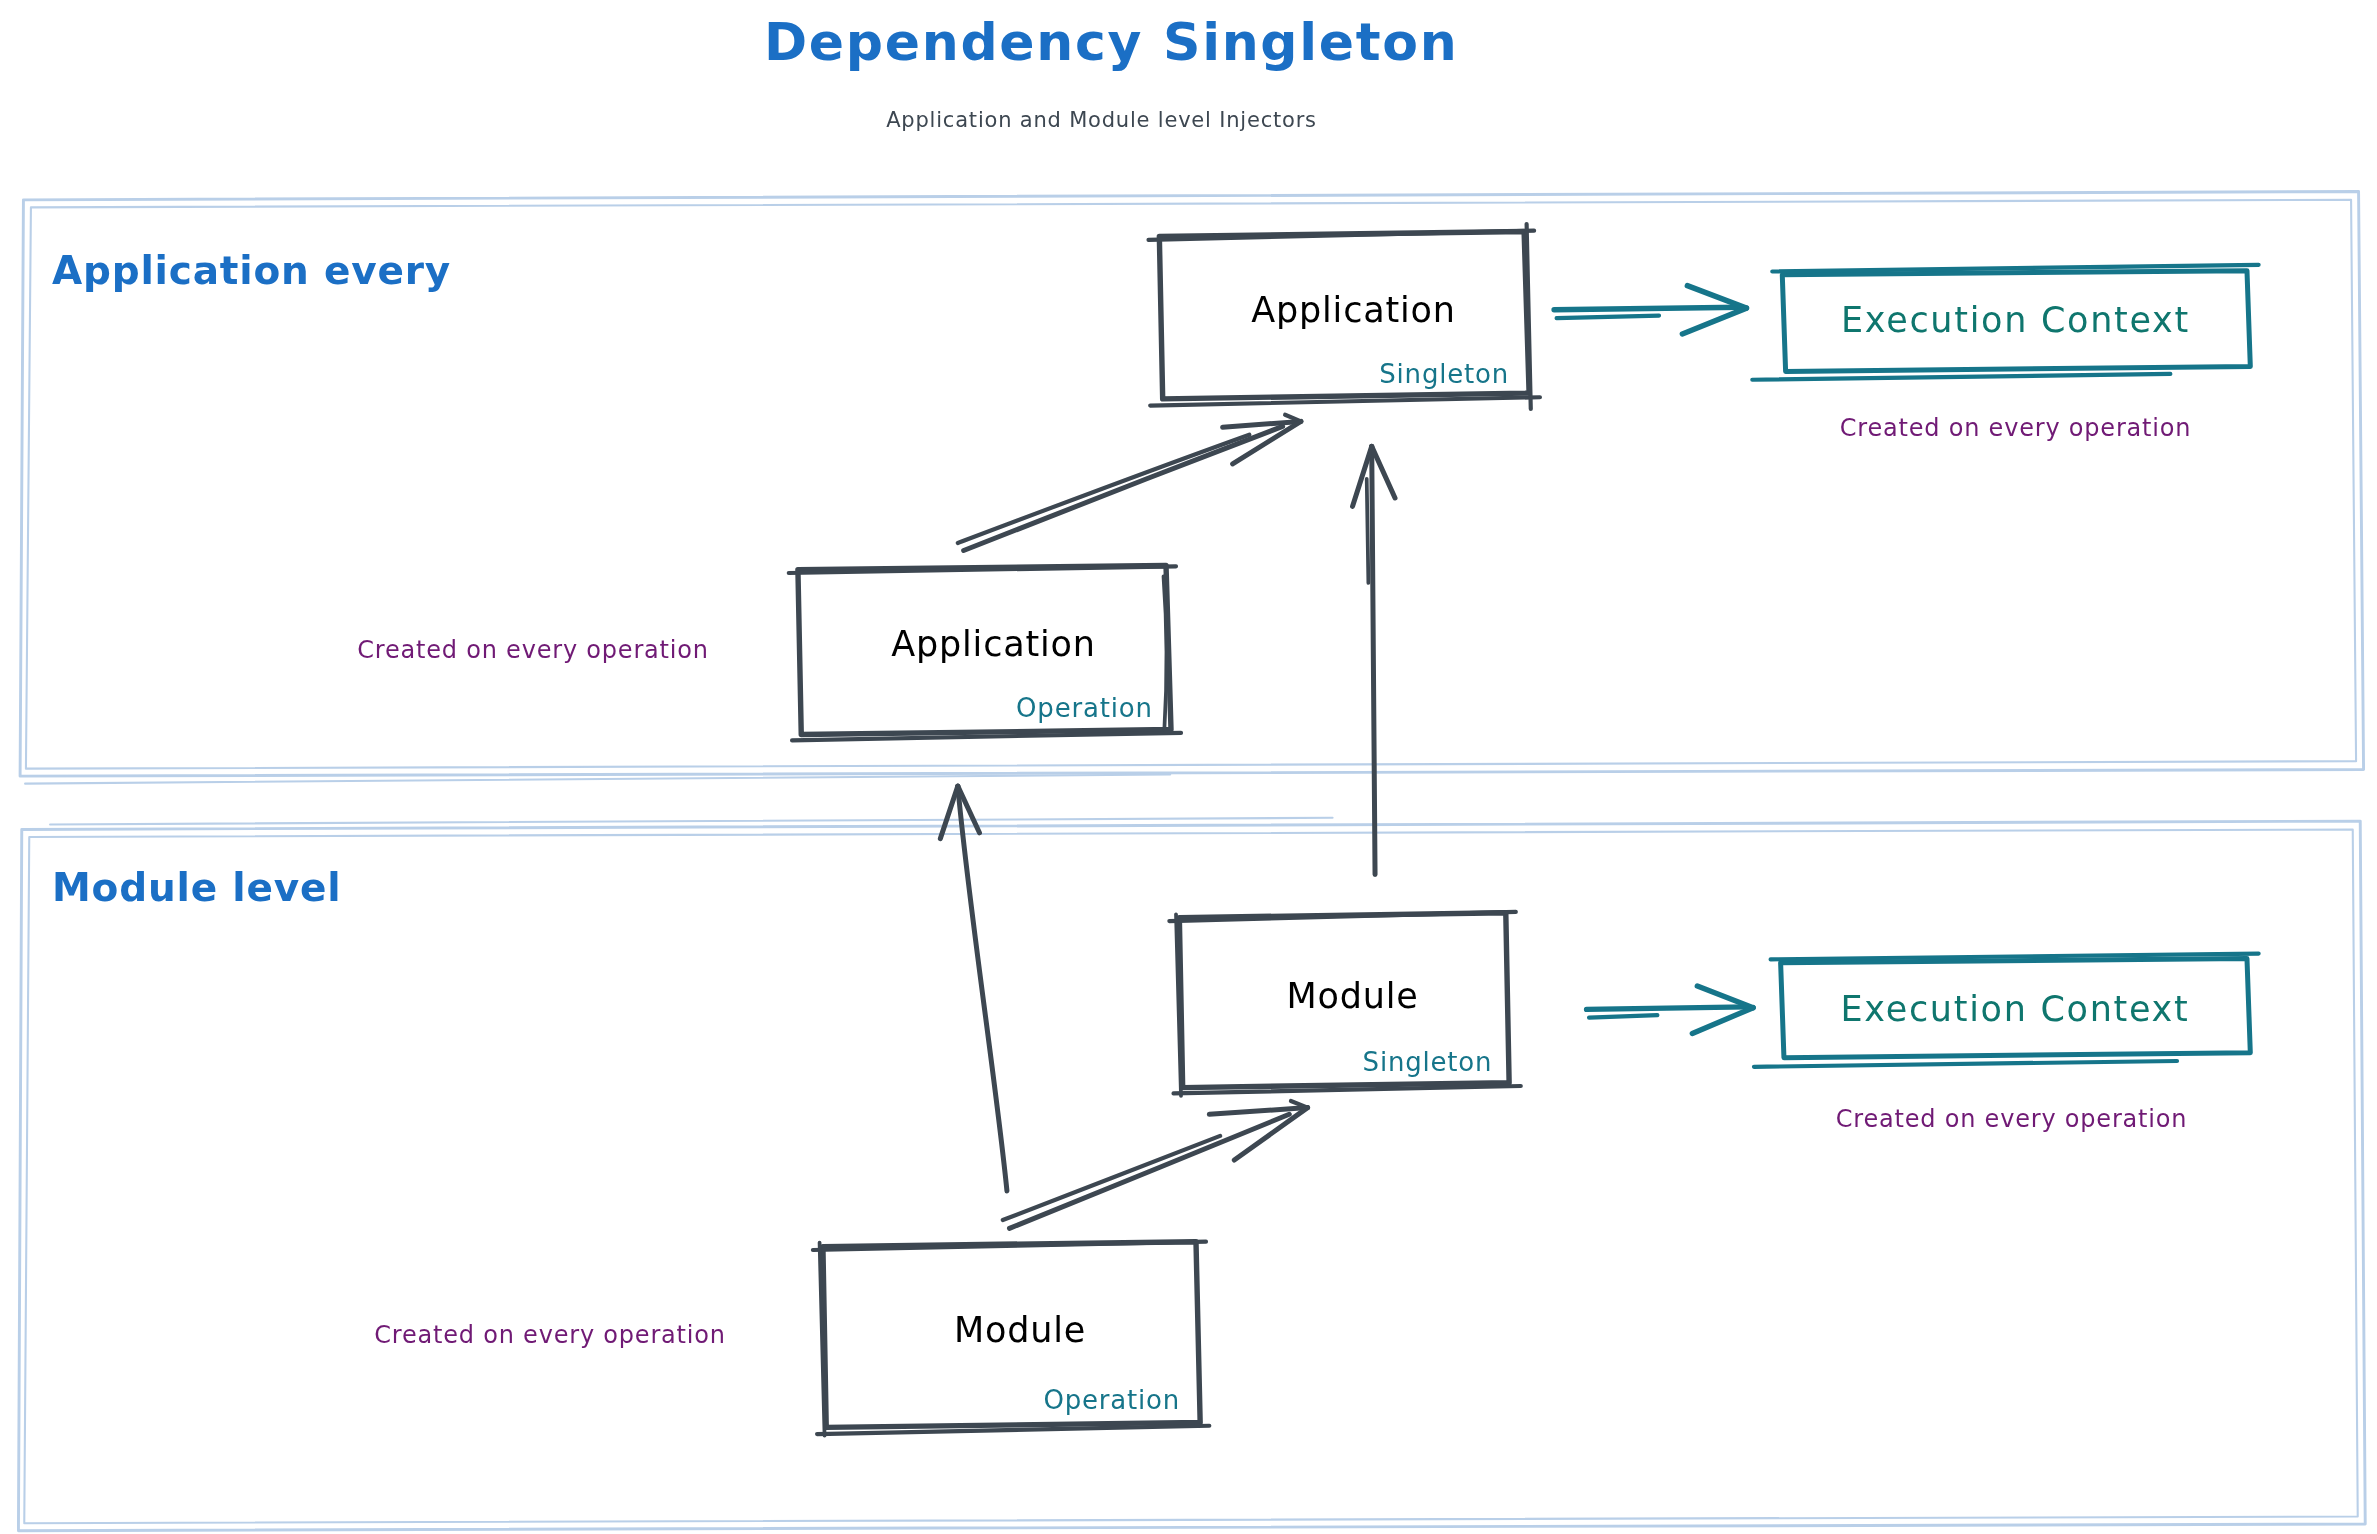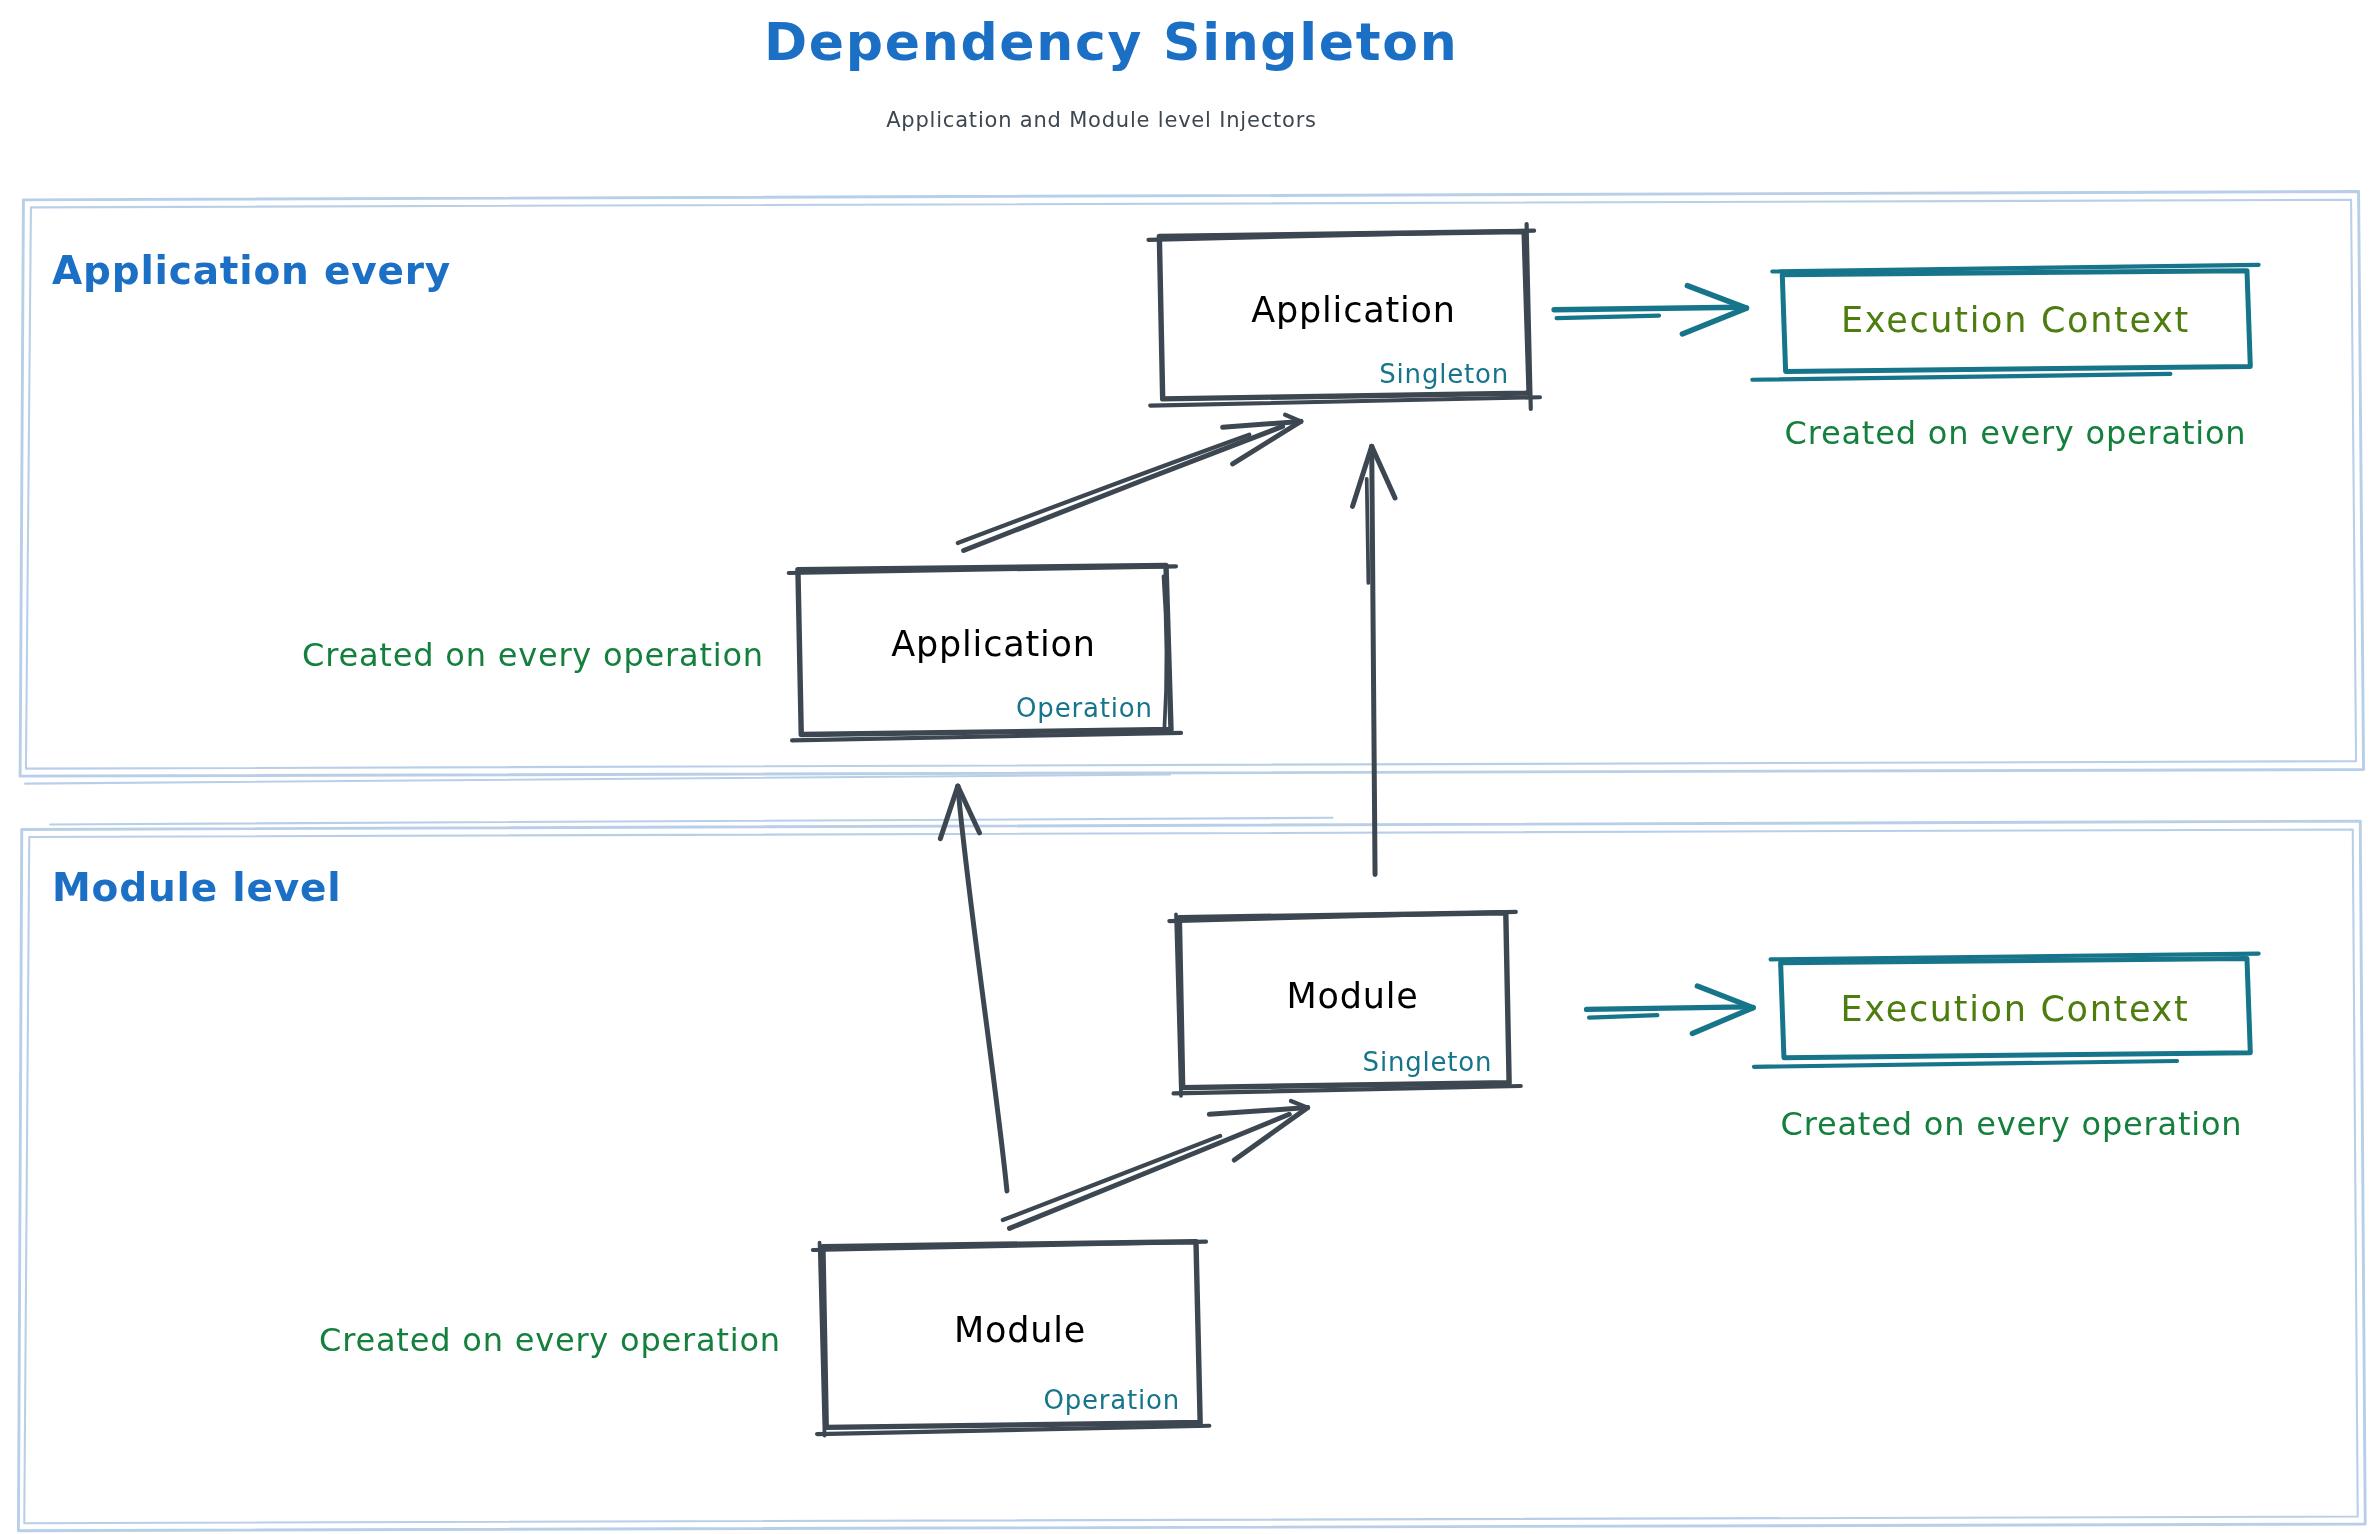--- a/index.html
+++ b/index.html
@@ -58,28 +58,28 @@
   .n-mod-operation .name { top: 67px; }
   .n-app-singleton .scope { right: 20px; bottom: 10px; }
   .n-app-operation .scope { right: 18.3px; bottom: 10px; }
   .n-mod-singleton .scope { right: 16.7px; bottom: 11.7px; }
   .n-mod-operation .scope { right: 20px; bottom: 13.3px; }
 
   .ec-box {
     position: absolute;
     display: flex; align-items: center; justify-content: center;
     font-size: 35px; font-weight: 500;
-    color: #4d7c0f; letter-spacing: 1.7px;
+    color: #0f766e; letter-spacing: 1.7px;
   }
   .ec-app { left: 1780px; top: 269px;  width: 471px; height: 102px; }
   .ec-mod { left: 1779px; top: 959px; width: 472px; height: 100px; }
 
   .caption {
-    font-size: 32px; font-weight: 500;
-    color: #15803d; letter-spacing: 0.8px;
+    font-size: 24px; font-weight: 500;
+    color: #701a75; letter-spacing: 0.8px;
   }
   .cap-ec-app  { left: 1770px; top: 414px;  width: 491px; }
   .cap-ec-mod  { left: 1766px; top: 1105px; width: 491px; }
   .cap-op-app  { left: 283px;  top: 636px;  width: 500px; }
   .cap-op-mod  { left: 296px;  top: 1321px; width: 508px; }
 </style>
 </head>
 <body>
 
 <div class="canvas">

